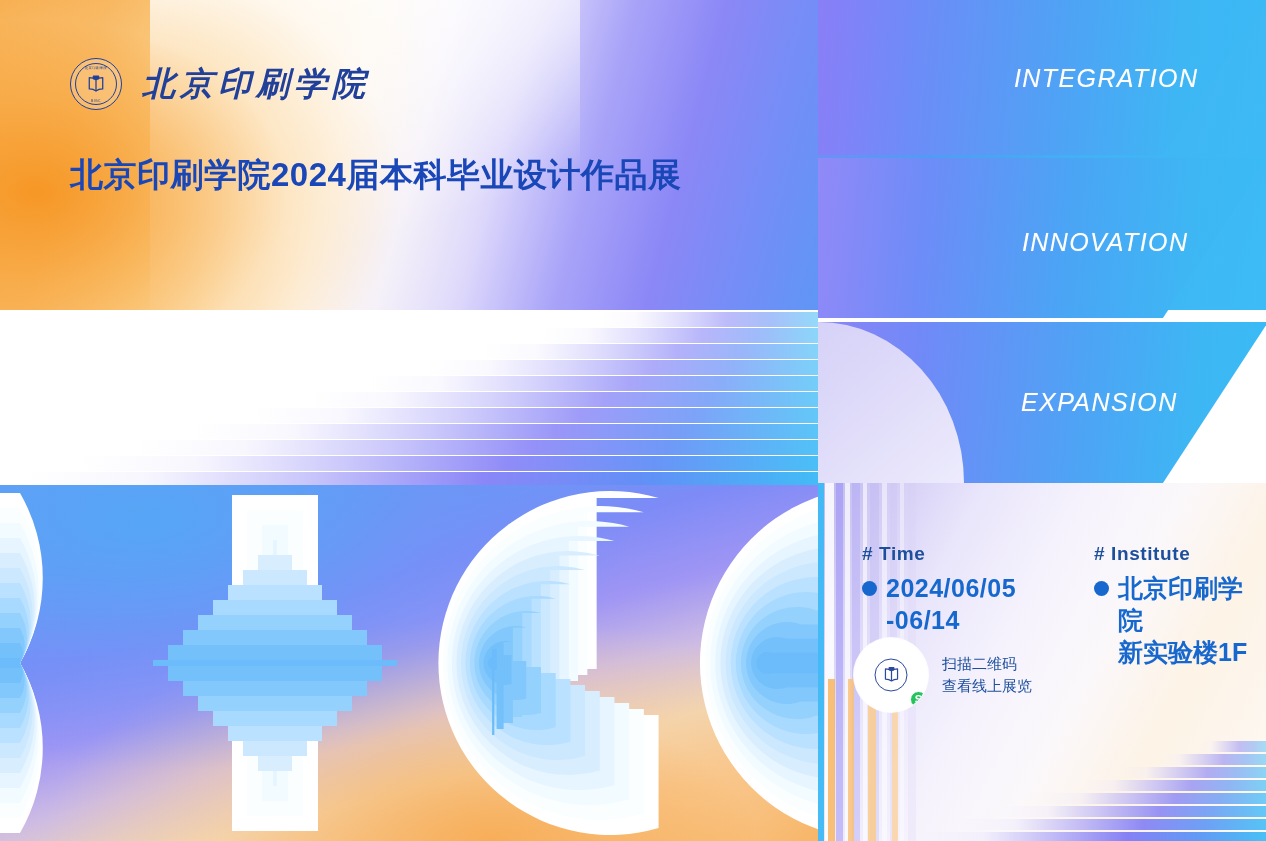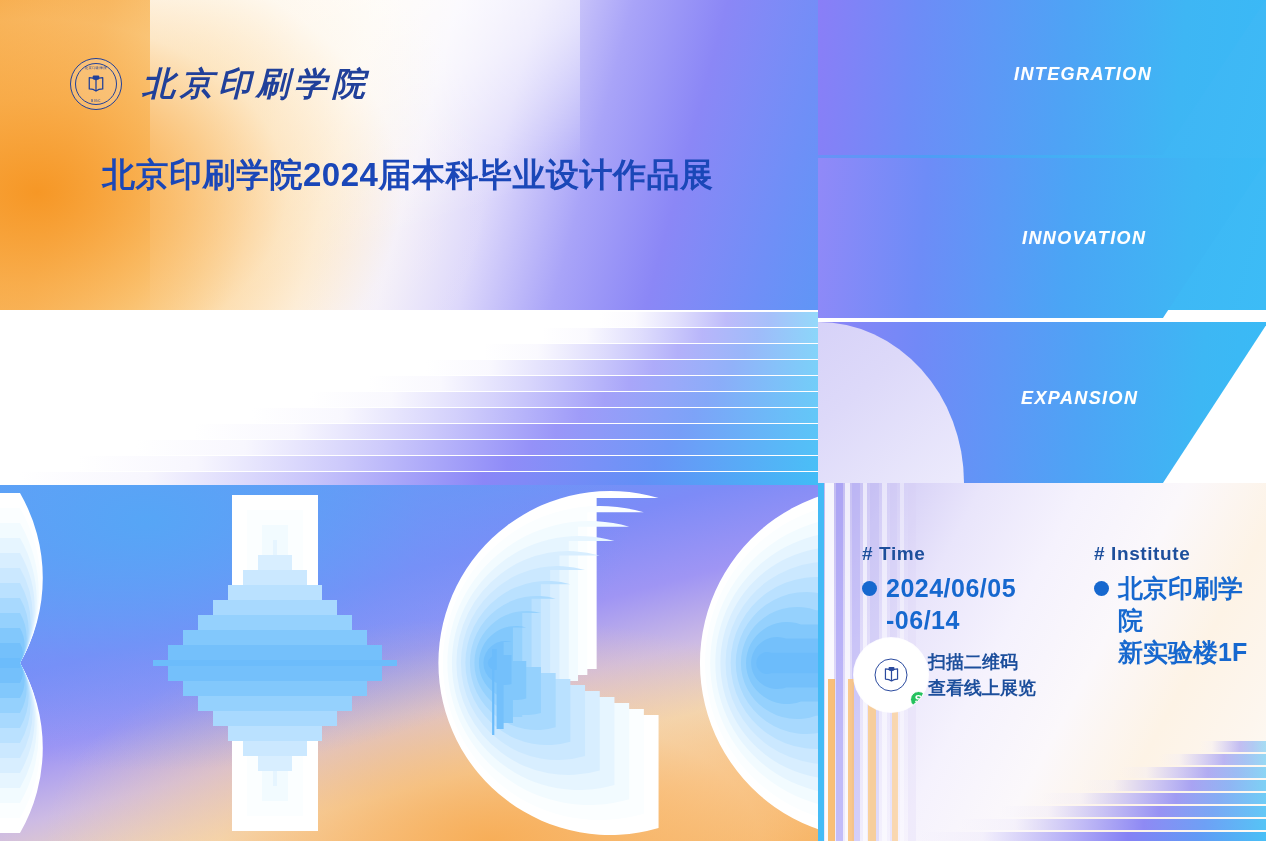--- a/index.html
+++ b/index.html
@@ -64,23 +64,23 @@
   .band-2{ top:158px;height:160px; clip-path:polygon(0 0, 100% 0, 100% 2%, 77% 100%, 0 100%); }
   .band-3{ top:322px;height:161px; clip-path:polygon(0 0, 100% 0, 100% 2%, 77% 100%, 0 100%); }
   .band-1{ background:linear-gradient(95deg,#8a7ef7 0%,#6d8cf7 22%,#4ea3f5 55%,#3eb6f4 80%,#3ab9f6 100%); }
   .band-2{ background:linear-gradient(95deg,#9189f8 0%,#6d8cf7 24%,#4aa5f5 56%,#3eb6f4 82%,#39bbf6 100%); }
   .band-3{ background:linear-gradient(95deg,#8d84f7 0%,#7189f7 22%,#4ea3f5 58%,#3db7f4 84%,#39bbf6 100%); }
 
   .band-label{
     position:absolute;
     color:#ffffff;
     font-style:italic;
-    font-size:18px;
+    font-size:25px;
     letter-spacing:1.4px;
-    font-weight:700;
+    font-weight:400;
     white-space:nowrap;
     text-shadow:0 0 1px rgba(255,255,255,.35);
   }
   .bl-1{ left:196px; top:64px; }
   .bl-2{ left:204px; top:228px; }
   .bl-3{ left:203px; top:388px; }
 
   
   .band-arc{
     position:absolute; left:0px; top:322px;
@@ -184,21 +184,21 @@
     display:flex; align-items:center; justify-content:center;
   }
   .qr .wbadge{
     position:absolute; right:1px; bottom:4px; width:17px; height:17px;
     border-radius:50%; background:#25c25e;
     display:flex; align-items:center; justify-content:center;
     color:#fff; font-size:11px; font-weight:700; line-height:1;
     border:1.6px solid #ffffff;
   }
   .qr-caption{
-    color:#1d4f9c; font-size:18px; font-weight:700;
+    margin-left:14px; color:#1d4f9c; font-size:15px; font-weight:400;
     line-height:1.45; white-space:pre-line;
   }
 
   
   .br-stripes{
     position:absolute; left:900px; top:735px; width:366px; height:106px;
     overflow:hidden;
   }
   .br-stripes .s{
     position:absolute; height:11px; right:0;
@@ -242,21 +242,21 @@
 
   .title-block{ position:absolute; left:70px; top:150px; }
   .t-main{
     font-size:62px; font-weight:700; color:#1a47b8;
     letter-spacing:3px; line-height:1.05; white-space:nowrap;
     font-family:"Liberation Sans","DejaVu Sans",sans-serif;
   }
   .t-sub{
     margin-top:6px;
     font-size:33px; font-weight:700; color:#1a47b8;
-    letter-spacing:.5px; line-height:1.18; white-space:nowrap;margin-left:32px;
+    letter-spacing:.5px; line-height:1.18; white-space:nowrap;
   }
   .t-en{
     margin-top:5px;
     font-size:18px; font-weight:400; color:#2b61c4;
     letter-spacing:.2px; white-space:nowrap;
   }
 </style>
 </head>
 <body>
 

